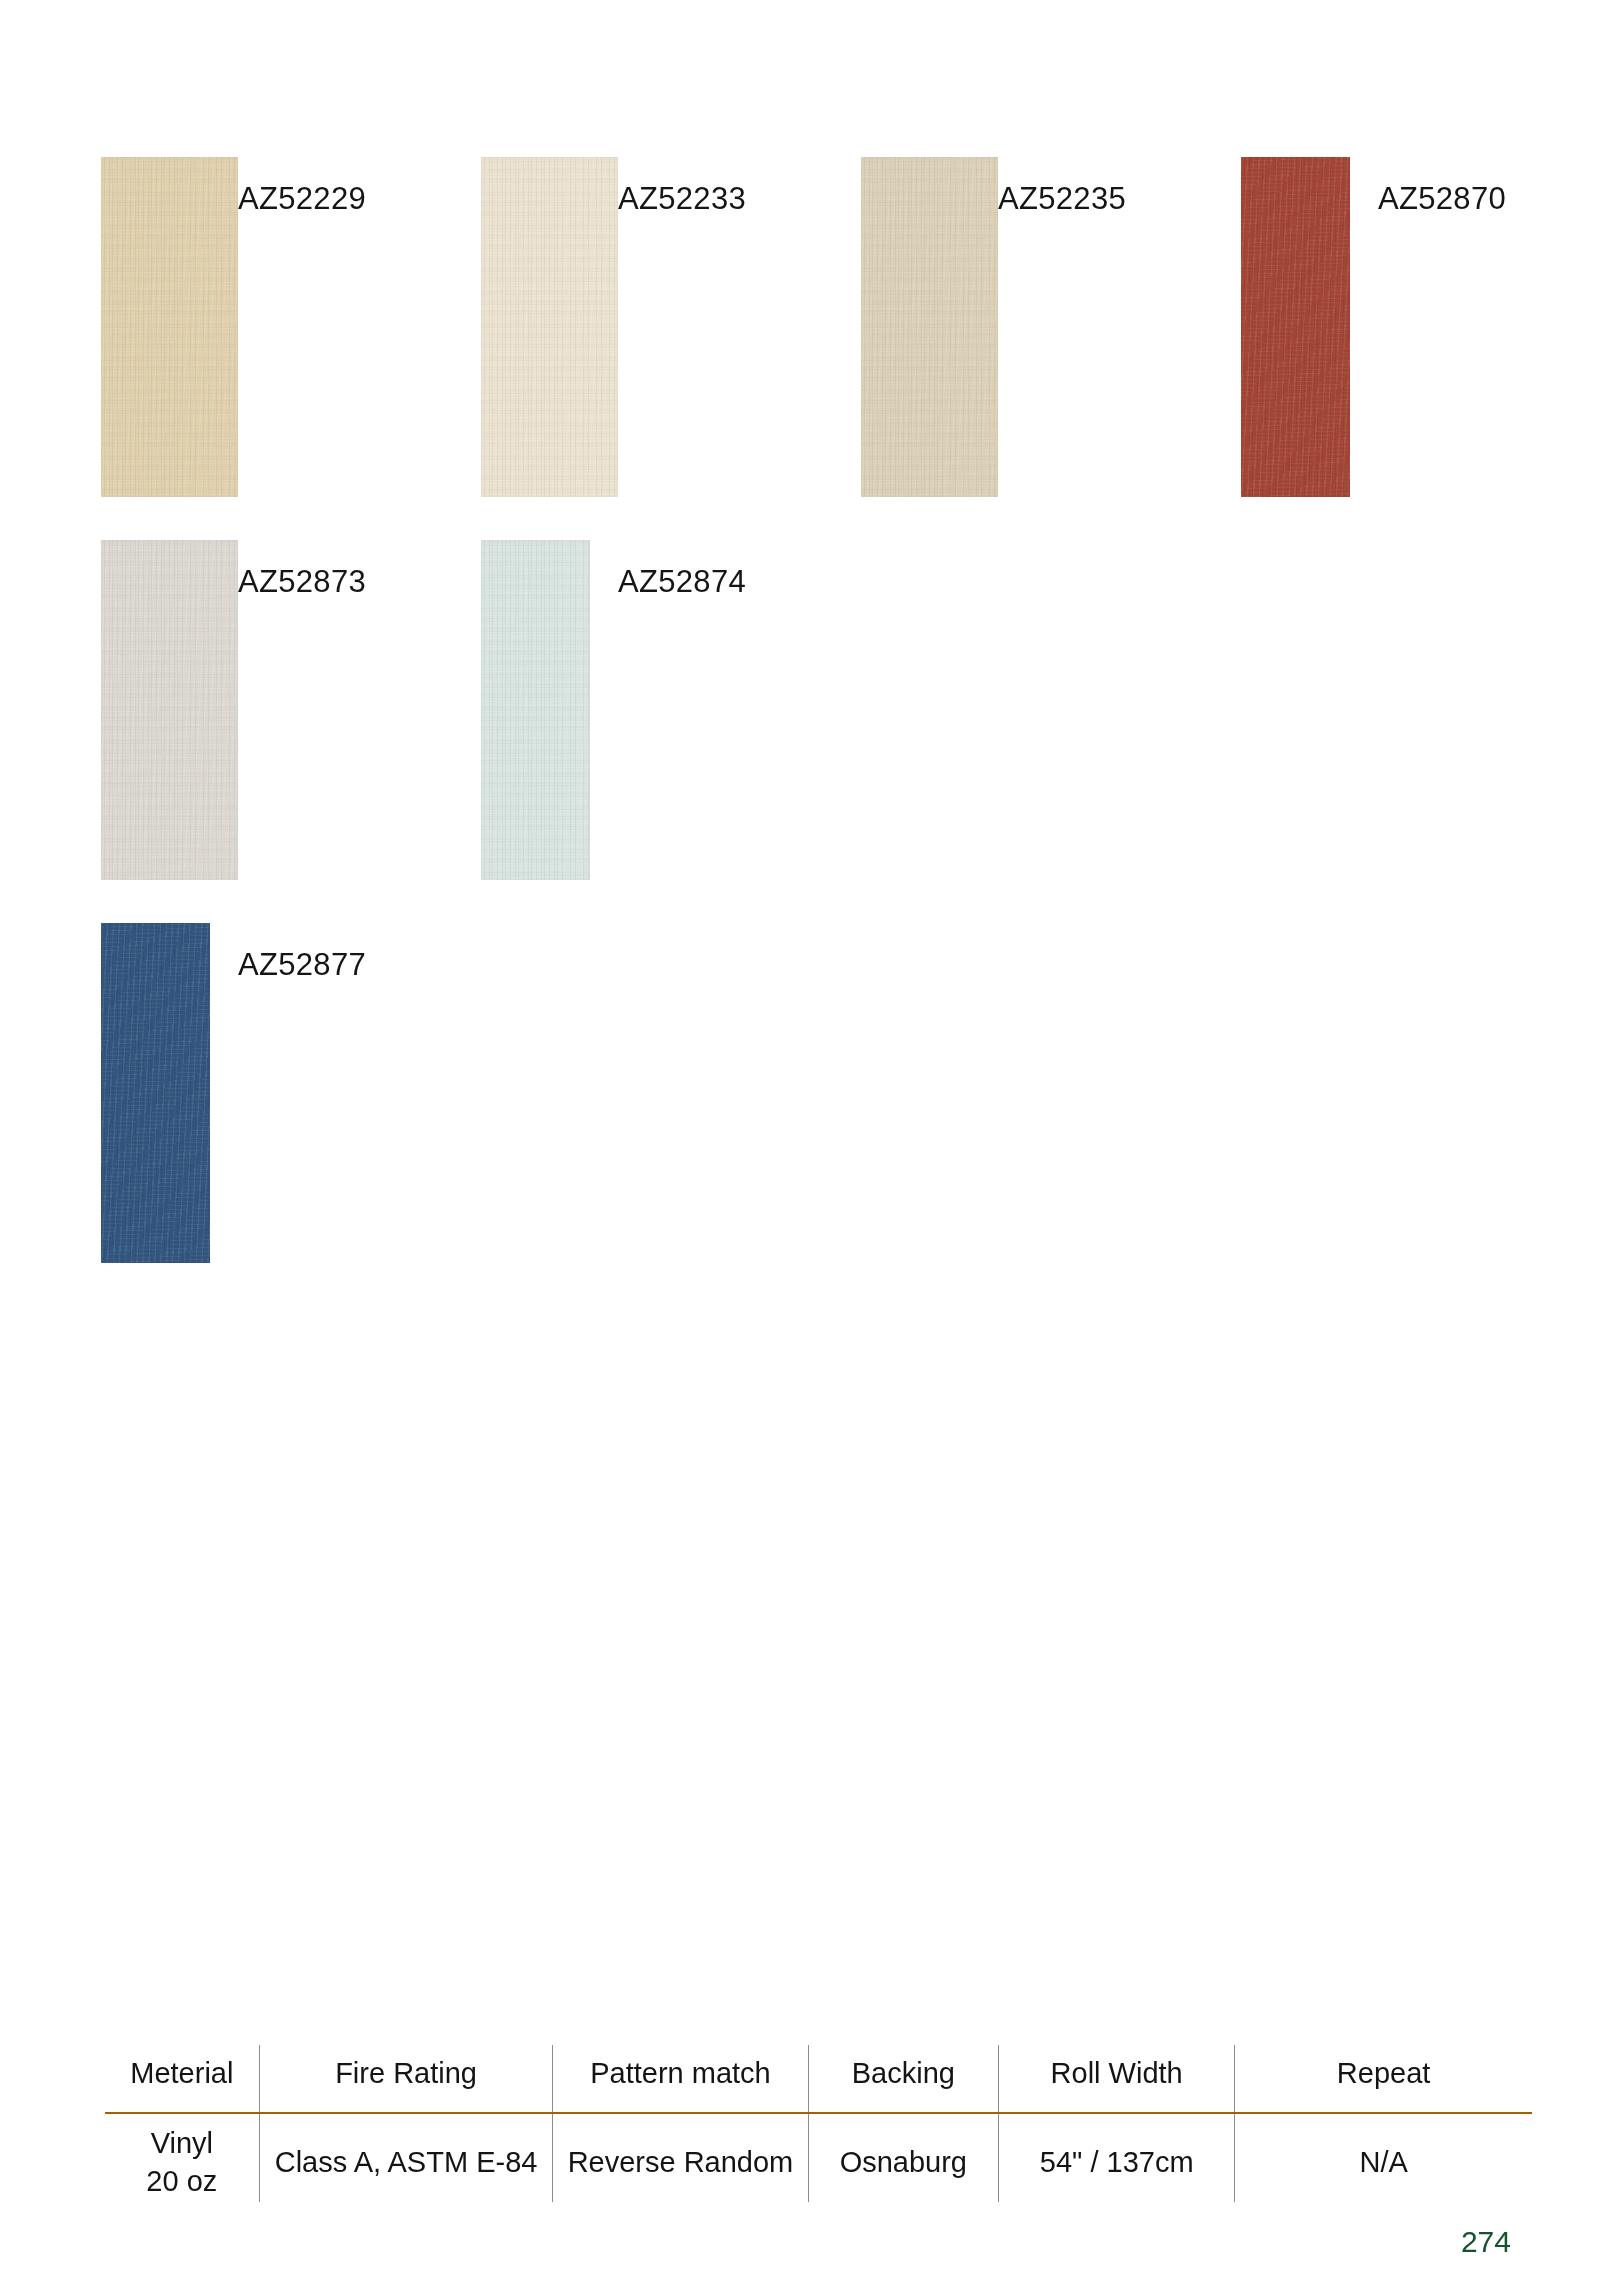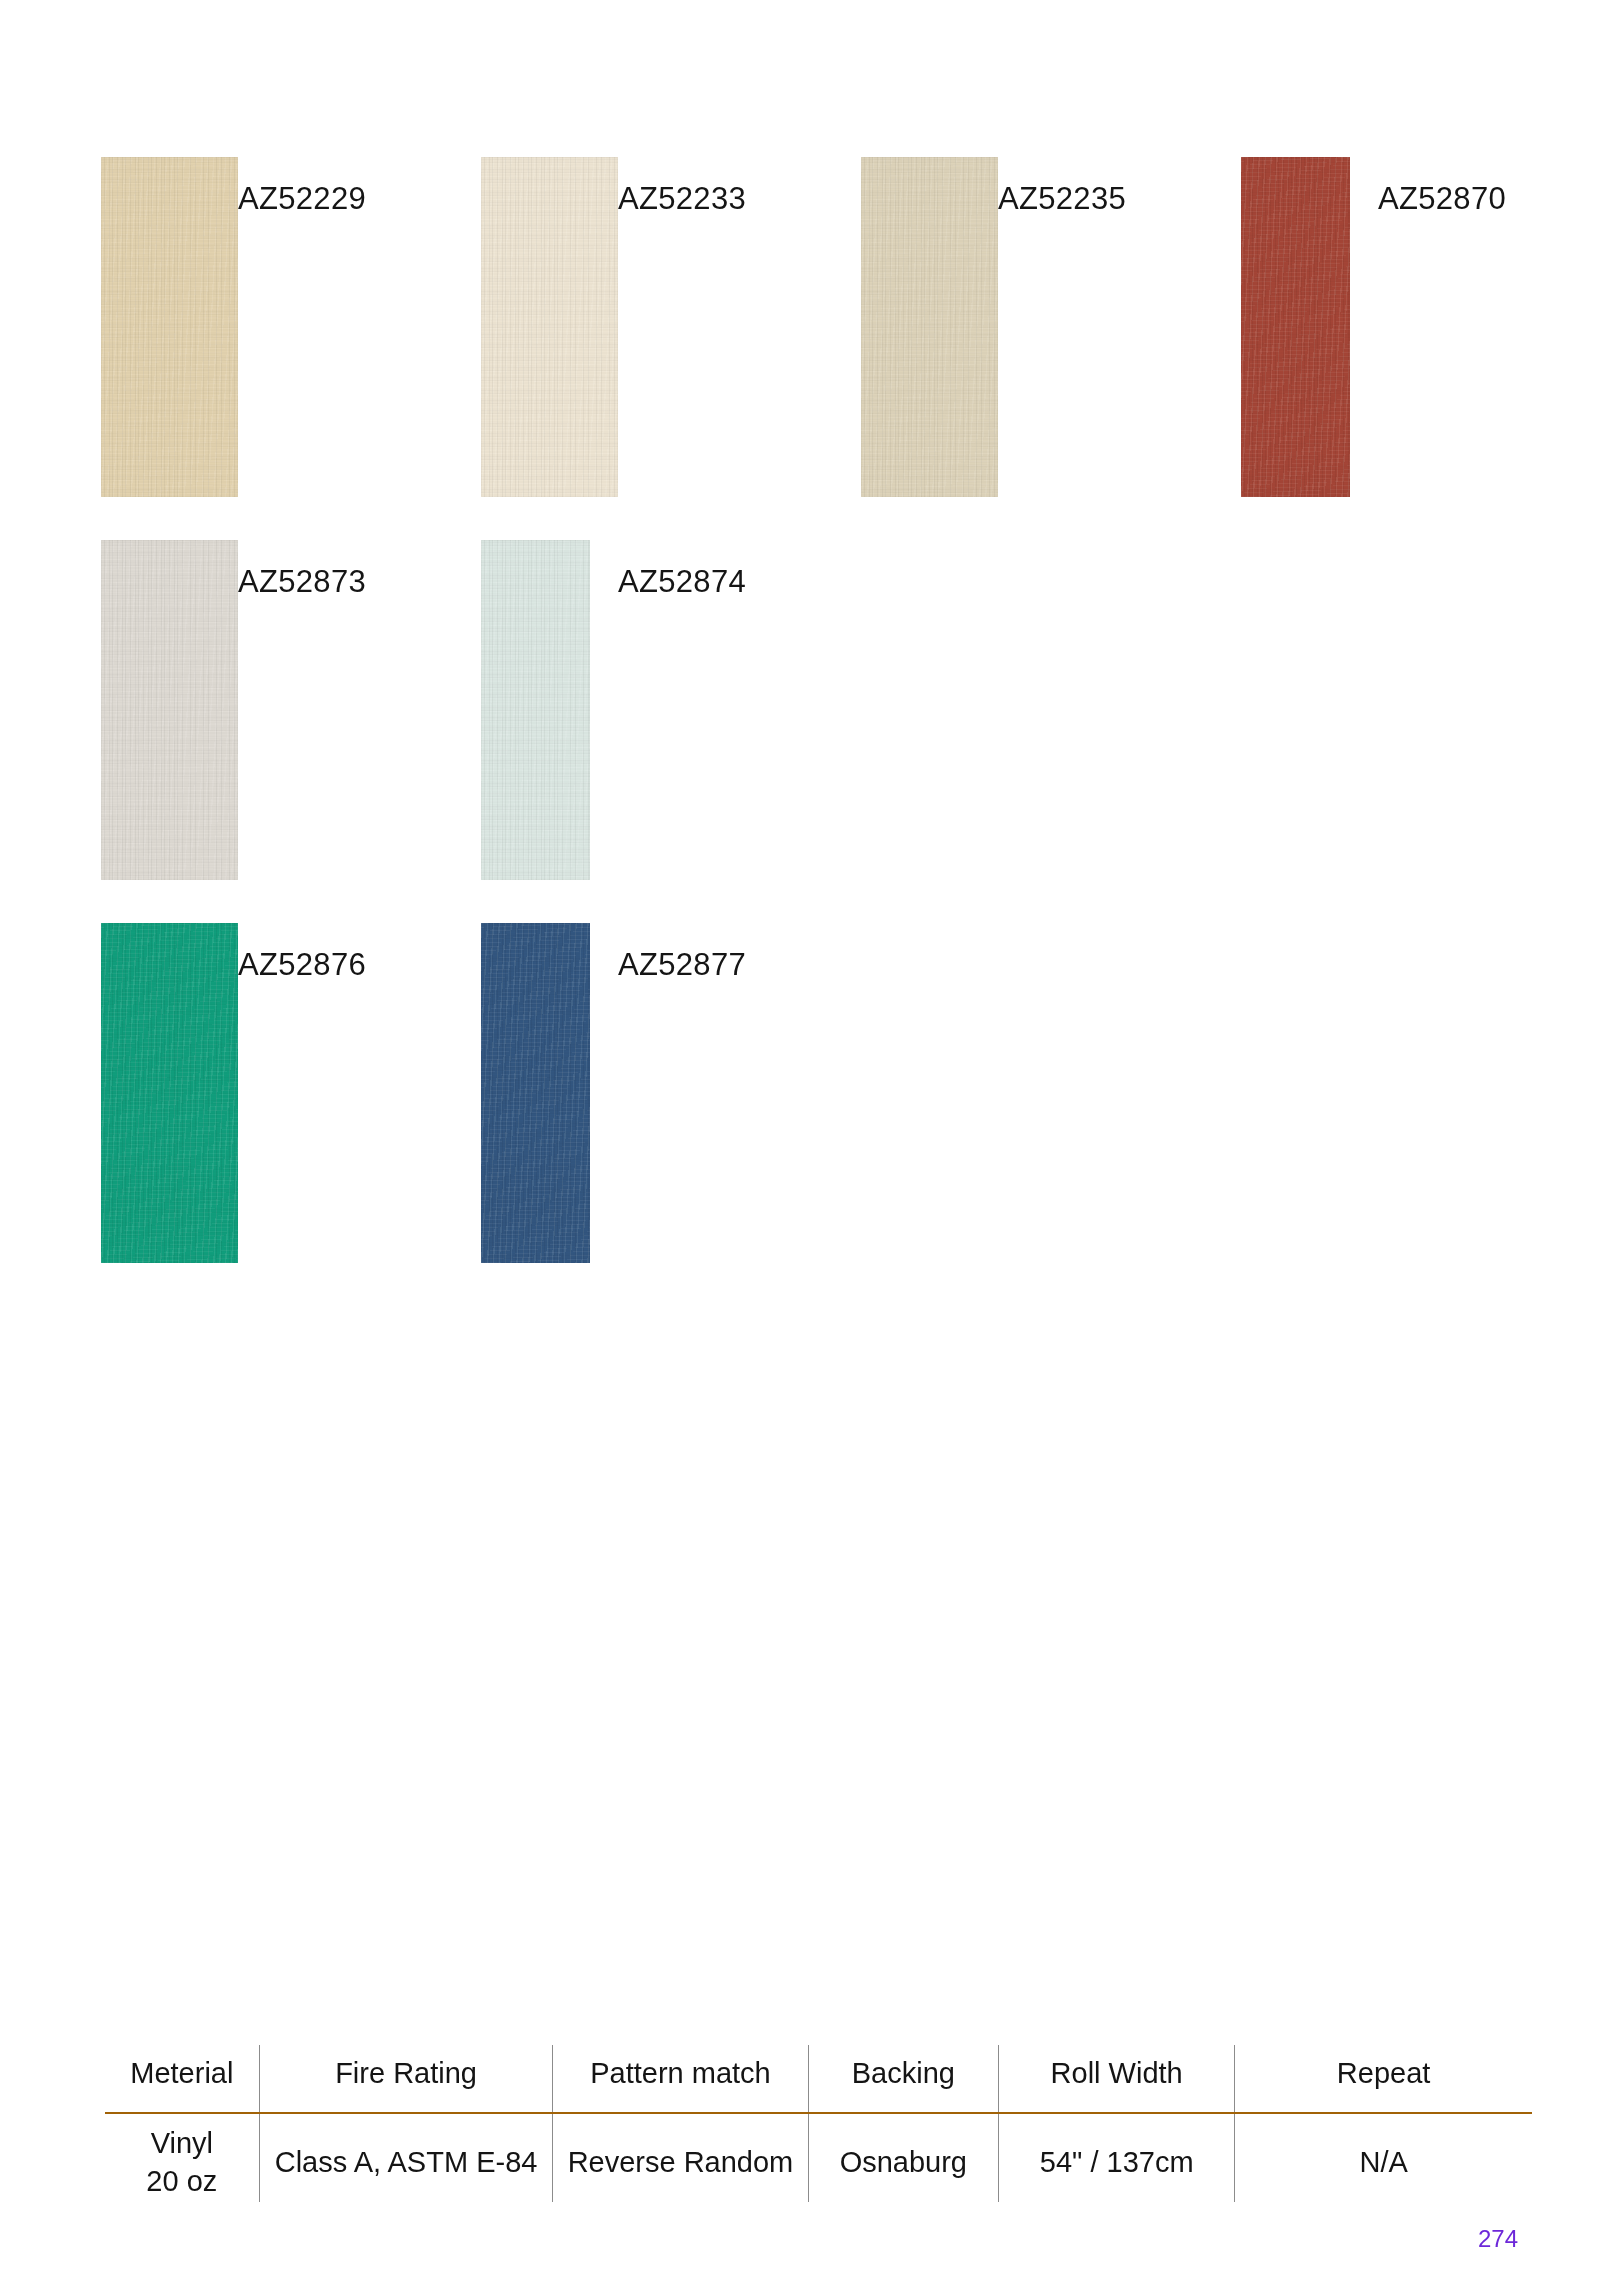--- a/index.html
+++ b/index.html
@@ -141,24 +141,24 @@
   .col-pattern  { width: 255px; }
   .col-backing  { width: 190px; }
   .col-roll     { width: 236px; }
   .col-repeat   { width: 298px; }
 
   .cell-multiline { white-space: pre-line; }
 
   
   .page-number {
     position: absolute;
-    right: 105px;
+    right: 112px;
     top: 2225px;
-    font-size: 24px;
-    color: #6d28d9;
+    font-size: 30px;
+    color: #14532d;
   }
 </style>
 </head>
 <body>
 
 <div class="page">
 
   <div class="swatch-grid">
 
     <div class="swatch-row">
@@ -185,24 +185,20 @@
         <div class="swatch-chip" style="background-color: rgb(222, 218, 211);"></div>
         <div class="swatch-label">AZ52873</div>
       </div>
       <div class="swatch-cell">
         <div class="swatch-chip" style="background-color: rgb(219, 231, 226);"></div>
         <div class="swatch-label">AZ52874</div>
       </div>
     </div>
 
     <div class="swatch-row">
-      <div class="swatch-cell">
-        <div class="swatch-chip" style="background-color: rgb(16, 158, 124);"></div>
-        <div class="swatch-label">AZ52876</div>
-      </div>
       <div class="swatch-cell">
         <div class="swatch-chip" style="background-color: rgb(50, 86, 128);"></div>
         <div class="swatch-label">AZ52877</div>
       </div>
     </div>
 
   </div>
 
   <table class="spec-table">
     <thead>

